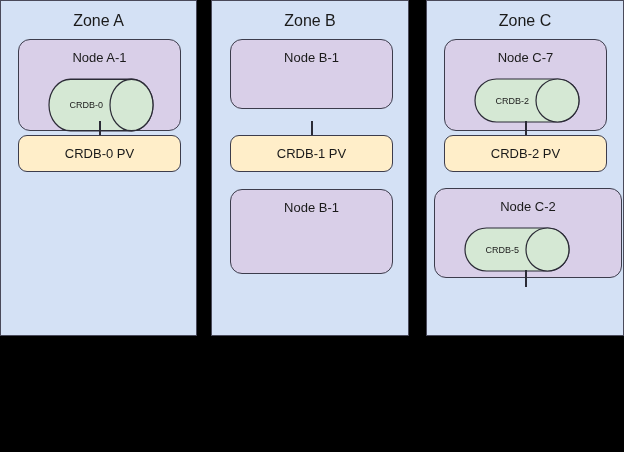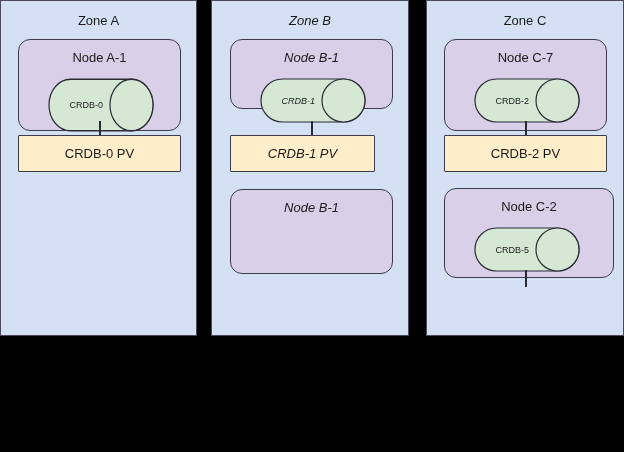--- a/index.html
+++ b/index.html
@@ -22,21 +22,21 @@
     background: #d4e1f5;
     border: 1px solid #4a4a5a;
     box-sizing: border-box;
   }
   .zone-title {
     position: absolute;
     left: 0;
     right: 0;
     top: 12px;
     text-align: center;
-    font-size: 13px;
+    font-size: 16px;
     color: #1a1a1a;
     line-height: 15px;
   }
   .node {
     position: absolute;
     background: #d9cfe8;
     border: 1px solid #3c3c4c;
     border-radius: 12px;
     box-sizing: border-box;
   }
@@ -69,21 +69,21 @@
     text-align: center;
     font-size: 9px;
     color: #1a1a1a;
     line-height: 11px;
     pointer-events: none;
   }
   .pv {
     position: absolute;
     background: #ffeec9;
     border: 1px solid #3c3c4c;
-    border-radius: 1px;
+    border-radius: 9px;
     box-sizing: border-box;
     display: flex;
     align-items: center;
     justify-content: center;
   }
   .pv-label {
     font-size: 13px;
     color: #1a1a1a;
     line-height: 15px;
   }
@@ -113,38 +113,31 @@
       </div>
     </div>
 
     <div class="connector" style="left:98px; top:120px; height:18px;"></div>
 
     <div class="pv" style="left:17px; top:134px; width:163px; height:37px;">
       <span class="pv-label">CRDB-0 PV</span>
     </div>
   </div>
 
-  <div class="zone" style="left:211px; width:198px;font-style:italic;">
+  <div class="zone" style="left:211px; width:198px;">
     <div class="zone-title">Zone B</div>
 
     <div class="node" style="left:18px; top:38px; width:163px; height:70px;">
       <div class="node-title">Node B-1</div>
 
-      <div class="cyl" style="left:29px; top:38px; width:106px; height:45px;">
-        <svg viewBox="0 0 106 45" preserveAspectRatio="none">
-          <path d="M 22.5 1 L 83.5 1 A 21.5 21.5 0 0 1 83.5 44 L 22.5 44 A 21.5 21.5 0 0 1 22.5 1 Z" fill="#d5e8d4" stroke="#2b2b36" stroke-width="1.2"></path>
-          <circle cx="83.5" cy="22.5" r="21.5" fill="#d5e8d4" stroke="#2b2b36" stroke-width="1.2"></circle>
-        </svg>
-        <div class="cyl-label">CRDB-1</div>
-      </div>
     </div>
 
     <div class="connector" style="left:99px; top:120px; height:18px;"></div>
 
-    <div class="pv" style="left:18px; top:134px; width:145px; height:37px;">
+    <div class="pv" style="left:18px; top:134px; width:163px; height:37px;">
       <span class="pv-label">CRDB-1 PV</span>
     </div>
 
     <div class="node" style="left:18px; top:188px; width:163px; height:85px;">
       <div class="node-title">Node B-1</div>
     </div>
   </div>
 
   <div class="zone" style="left:426px; width:198px;">
     <div class="zone-title">Zone C</div>
@@ -160,21 +153,21 @@
         <div class="cyl-label">CRDB-2</div>
       </div>
     </div>
 
     <div class="connector" style="left:98px; top:120px; height:18px;"></div>
 
     <div class="pv" style="left:17px; top:134px; width:163px; height:37px;align-items:center;">
       <span class="pv-label">CRDB-2 PV</span>
     </div>
 
-    <div class="node" style="left:17px; top:187px; width:170px; height:90px;">
+    <div class="node" style="left:7px; top:187px; width:188px; height:90px;">
       <div class="node-title">Node C-2</div>
 
       <div class="cyl" style="left:29px; top:38px; width:106px; height:45px;">
         <svg viewBox="0 0 106 45" preserveAspectRatio="none">
           <path d="M 22.5 1 L 83.5 1 A 21.5 21.5 0 0 1 83.5 44 L 22.5 44 A 21.5 21.5 0 0 1 22.5 1 Z" fill="#d5e8d4" stroke="#2b2b36" stroke-width="1.2"></path>
           <circle cx="83.5" cy="22.5" r="21.5" fill="#d5e8d4" stroke="#2b2b36" stroke-width="1.2"></circle>
         </svg>
         <div class="cyl-label">CRDB-5</div>
       </div>
     </div>

